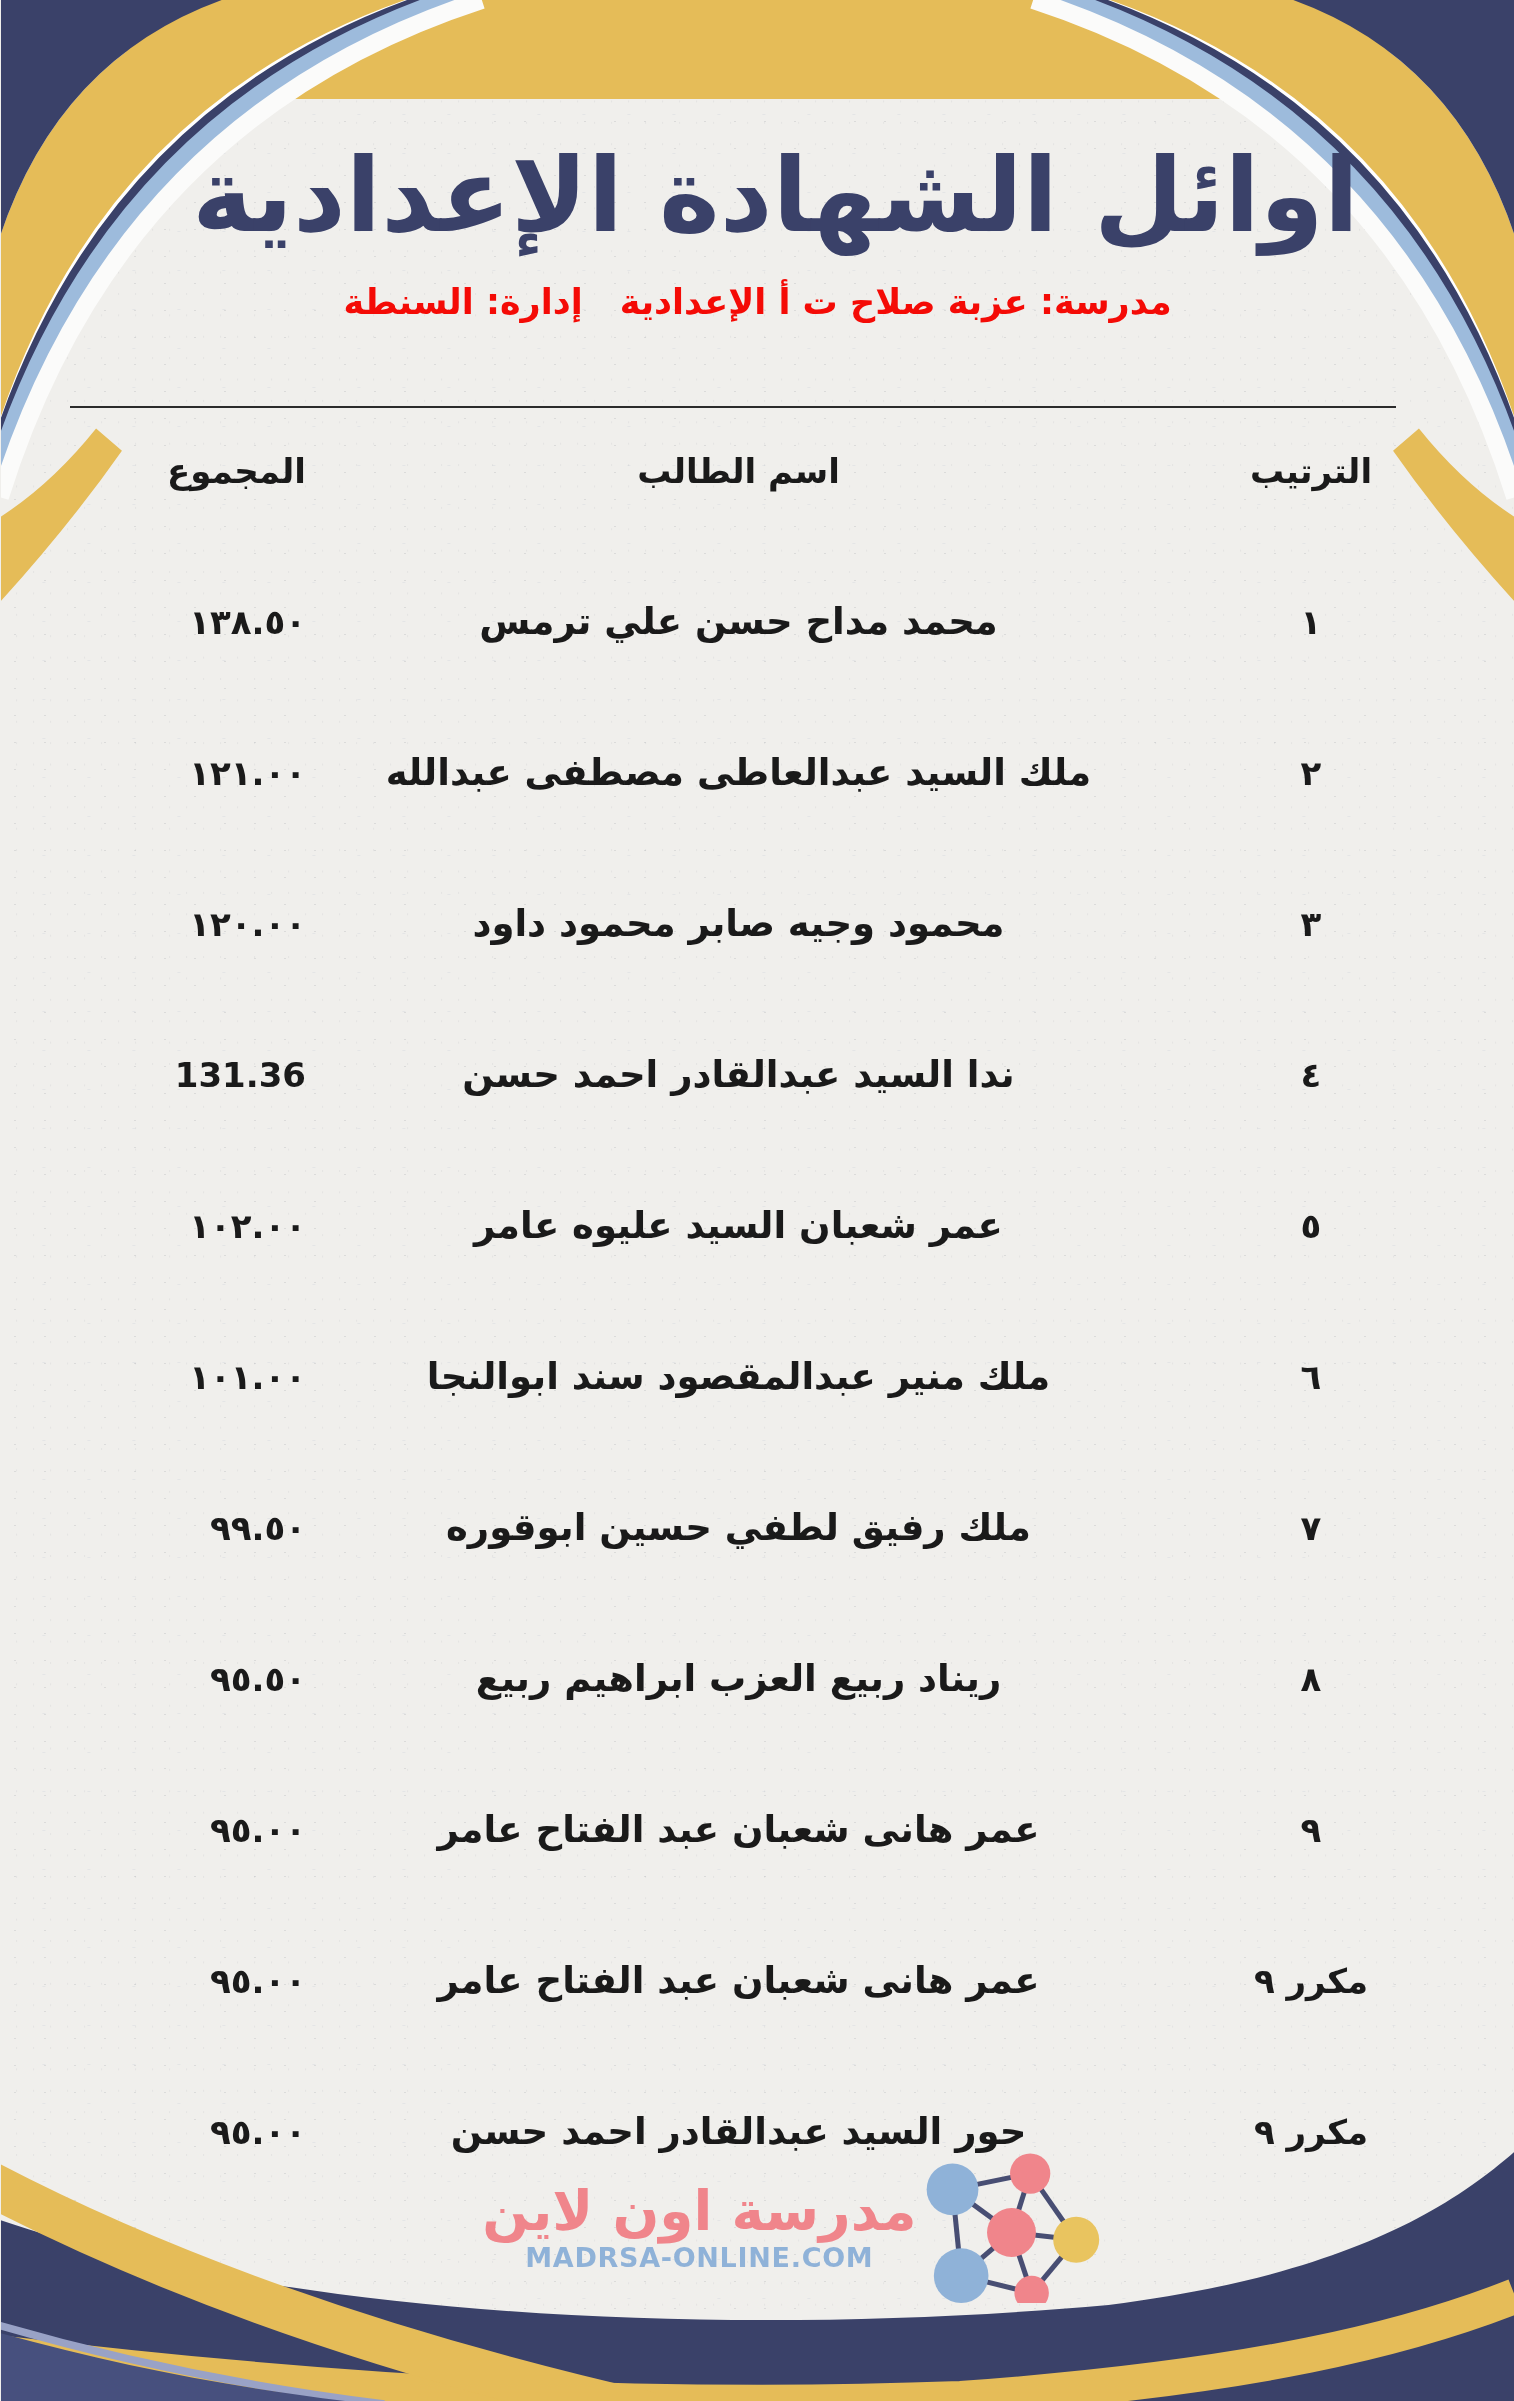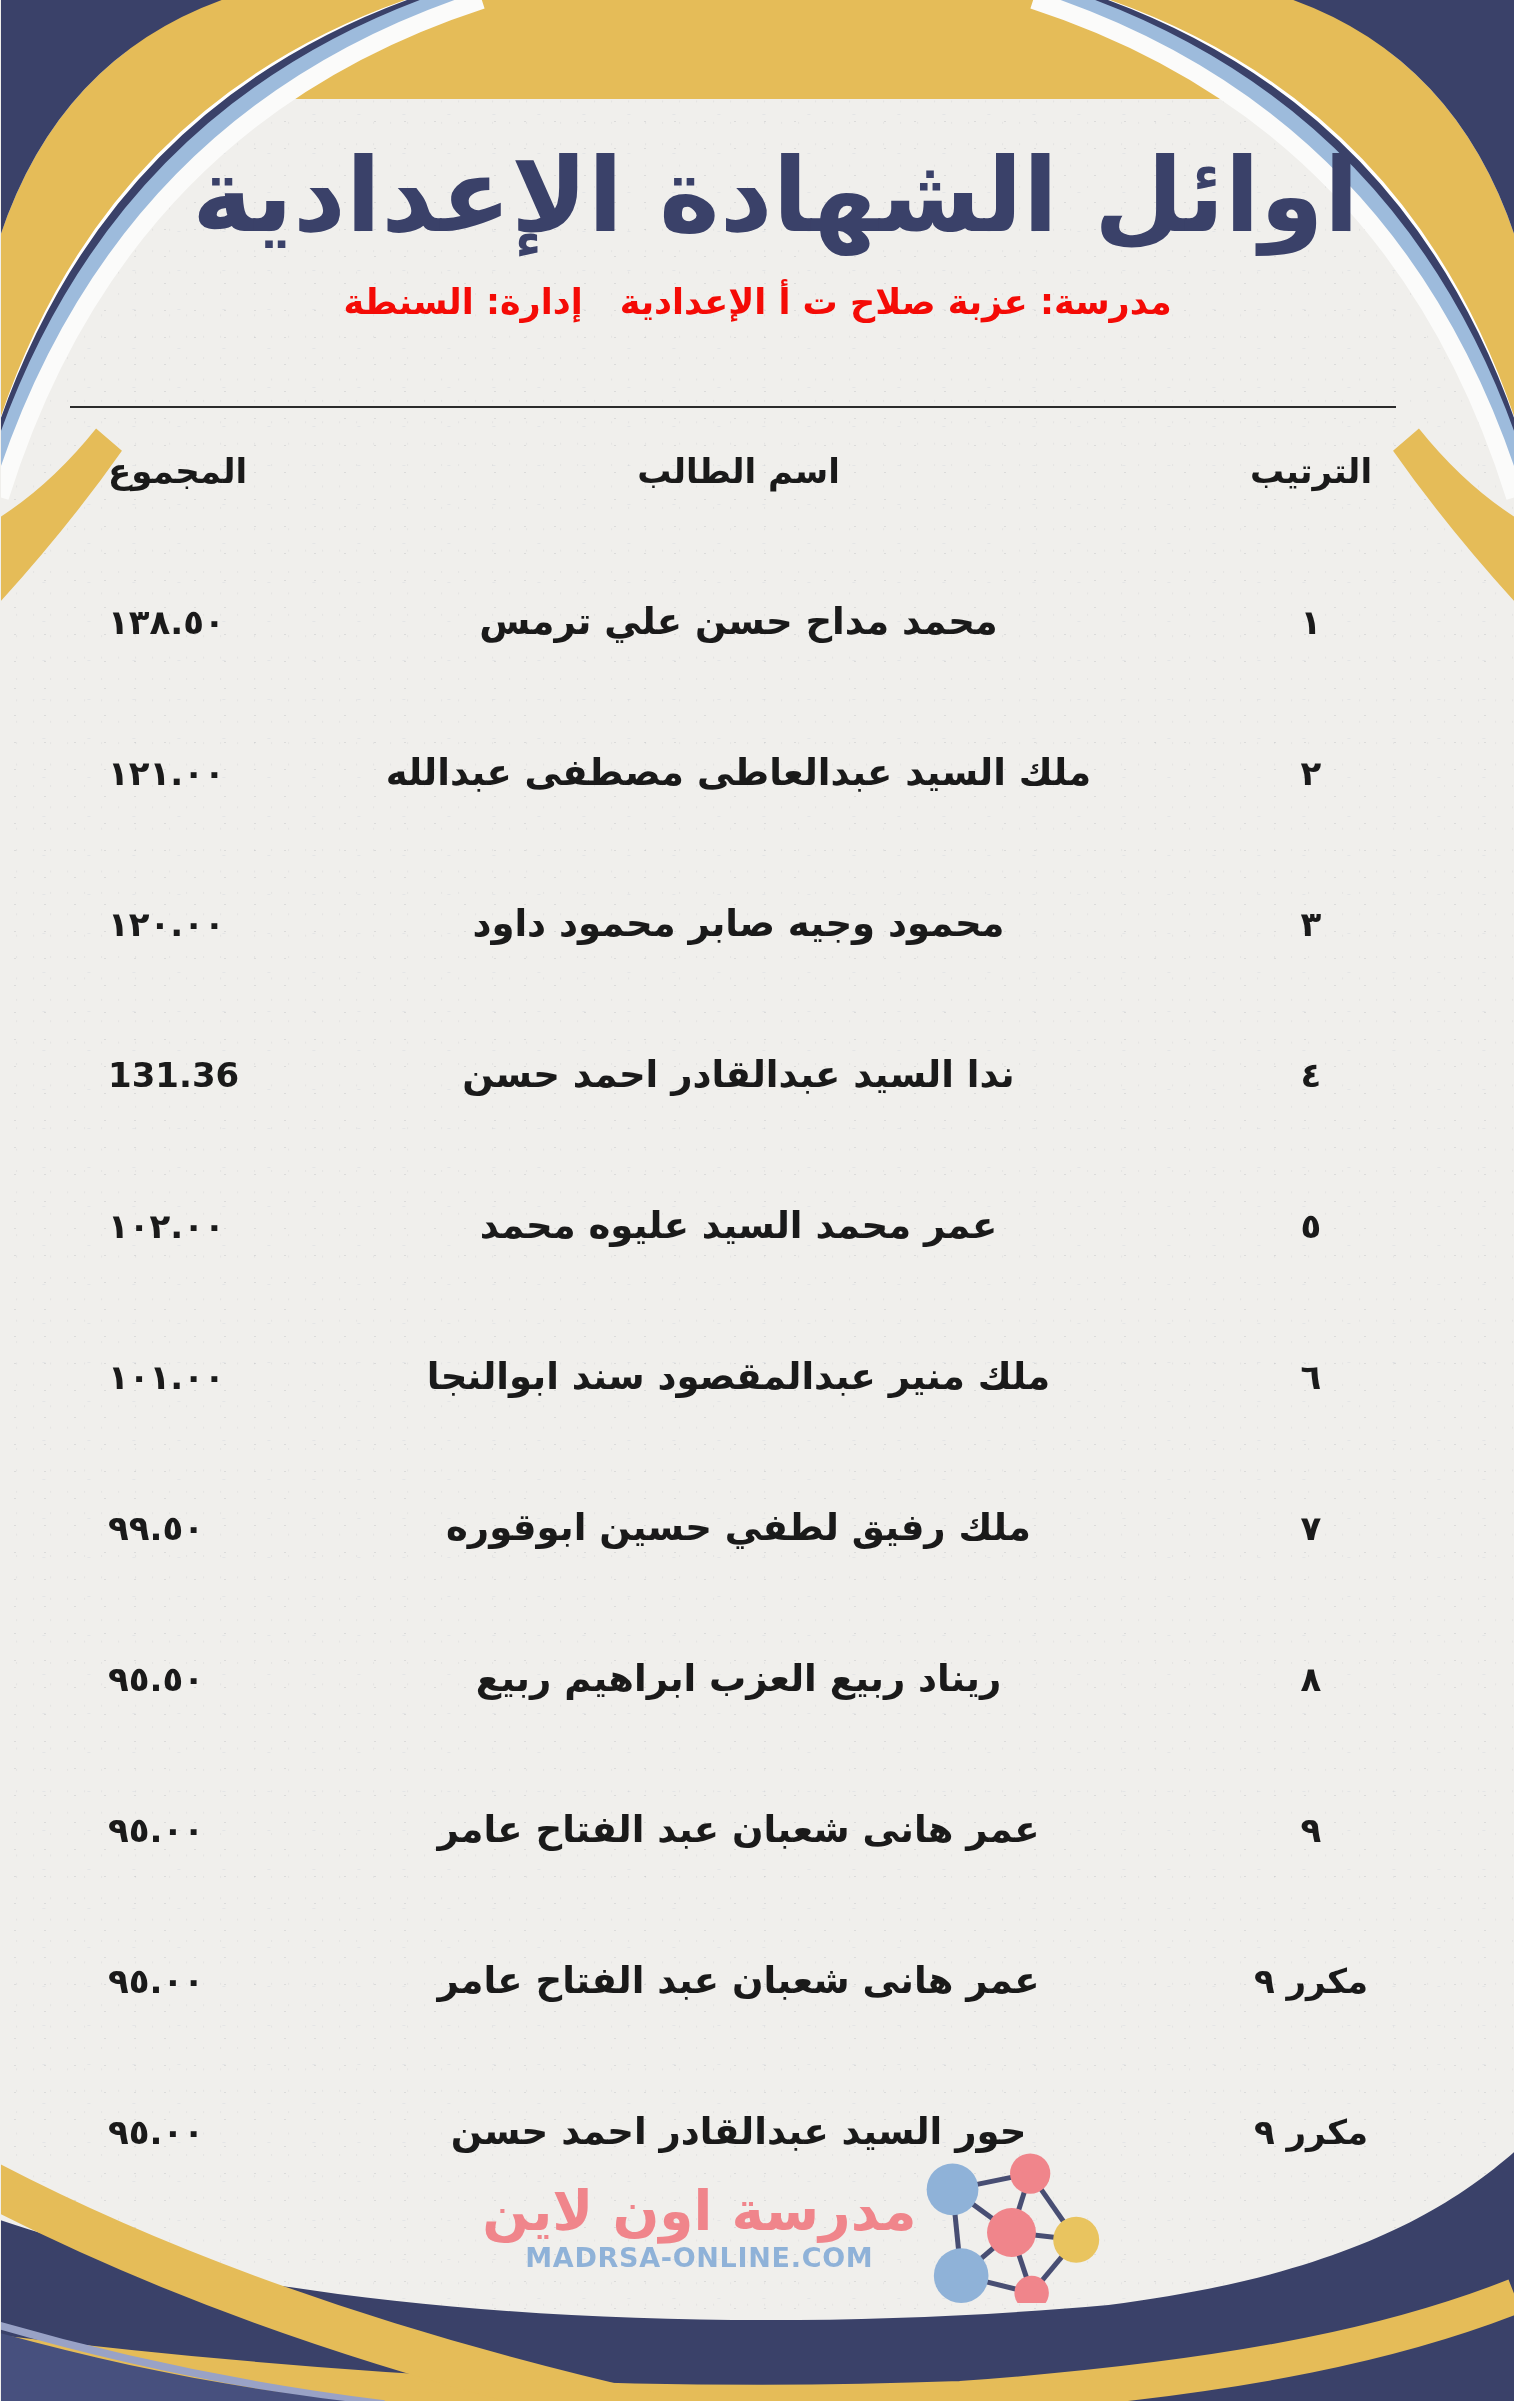--- a/index.html
+++ b/index.html
@@ -48,21 +48,21 @@
     display:grid;grid-template-columns:170px 1fr 236px;align-items:center;
   }
   .thead{
     position:absolute;top:437px;left:70px;width:1326px;height:67px;
     font-weight:bold;font-size:34px;
   }
   .tbody{position:absolute;top:546px;left:70px;width:1326px;}
   .row{height:151px;}
   .col-rank{text-align:center;font-size:34px;}
   .col-name{text-align:center;font-size:37px;padding-right:55px;font-weight:600;}
-  .col-total{text-align:left;padding-left:38px;font-size:34px;}
+  .col-total{text-align:right;padding-left:38px;font-size:34px;}
   .cell-rank,.cell-total{font-weight:600;}
   .thead .col-name{font-weight:bold;font-size:34px;}
 
   .brand{
     position:absolute;top:2152px;left:794px;transform:translateX(-50%);
     display:flex;align-items:center;gap:4.4px;direction:rtl;z-index:3;justify-content:space-between;
   }
   .brand-text{text-align:center;}
   .brand-ar{font-size:55px;font-weight:bold;color:var(--pink);line-height:1.1;}
   .brand-domain{font-size:27px;font-weight:bold;color:var(--logoblue);letter-spacing:0.7px;line-height:1.2;}
@@ -135,21 +135,21 @@
       <span class="col-name cell-name">محمود وجيه صابر محمود داود</span>
       <span class="col-total cell-total">١٢٠.٠٠</span>
     </div>
     <div class="row">
       <span class="col-rank cell-rank">٤</span>
       <span class="col-name cell-name">ندا السيد عبدالقادر احمد حسن</span>
       <span class="col-total cell-total">131.36</span>
     </div>
     <div class="row">
       <span class="col-rank cell-rank">٥</span>
-      <span class="col-name cell-name">عمر محمد السيد عليوه محمد</span>
+      <span class="col-name cell-name">عمر شعبان السيد عليوه عامر</span>
       <span class="col-total cell-total">١٠٢.٠٠</span>
     </div>
     <div class="row">
       <span class="col-rank cell-rank">٦</span>
       <span class="col-name cell-name">ملك منير عبدالمقصود سند ابوالنجا</span>
       <span class="col-total cell-total">١٠١.٠٠</span>
     </div>
     <div class="row">
       <span class="col-rank cell-rank">٧</span>
       <span class="col-name cell-name">ملك رفيق لطفي حسين ابوقوره</span>

